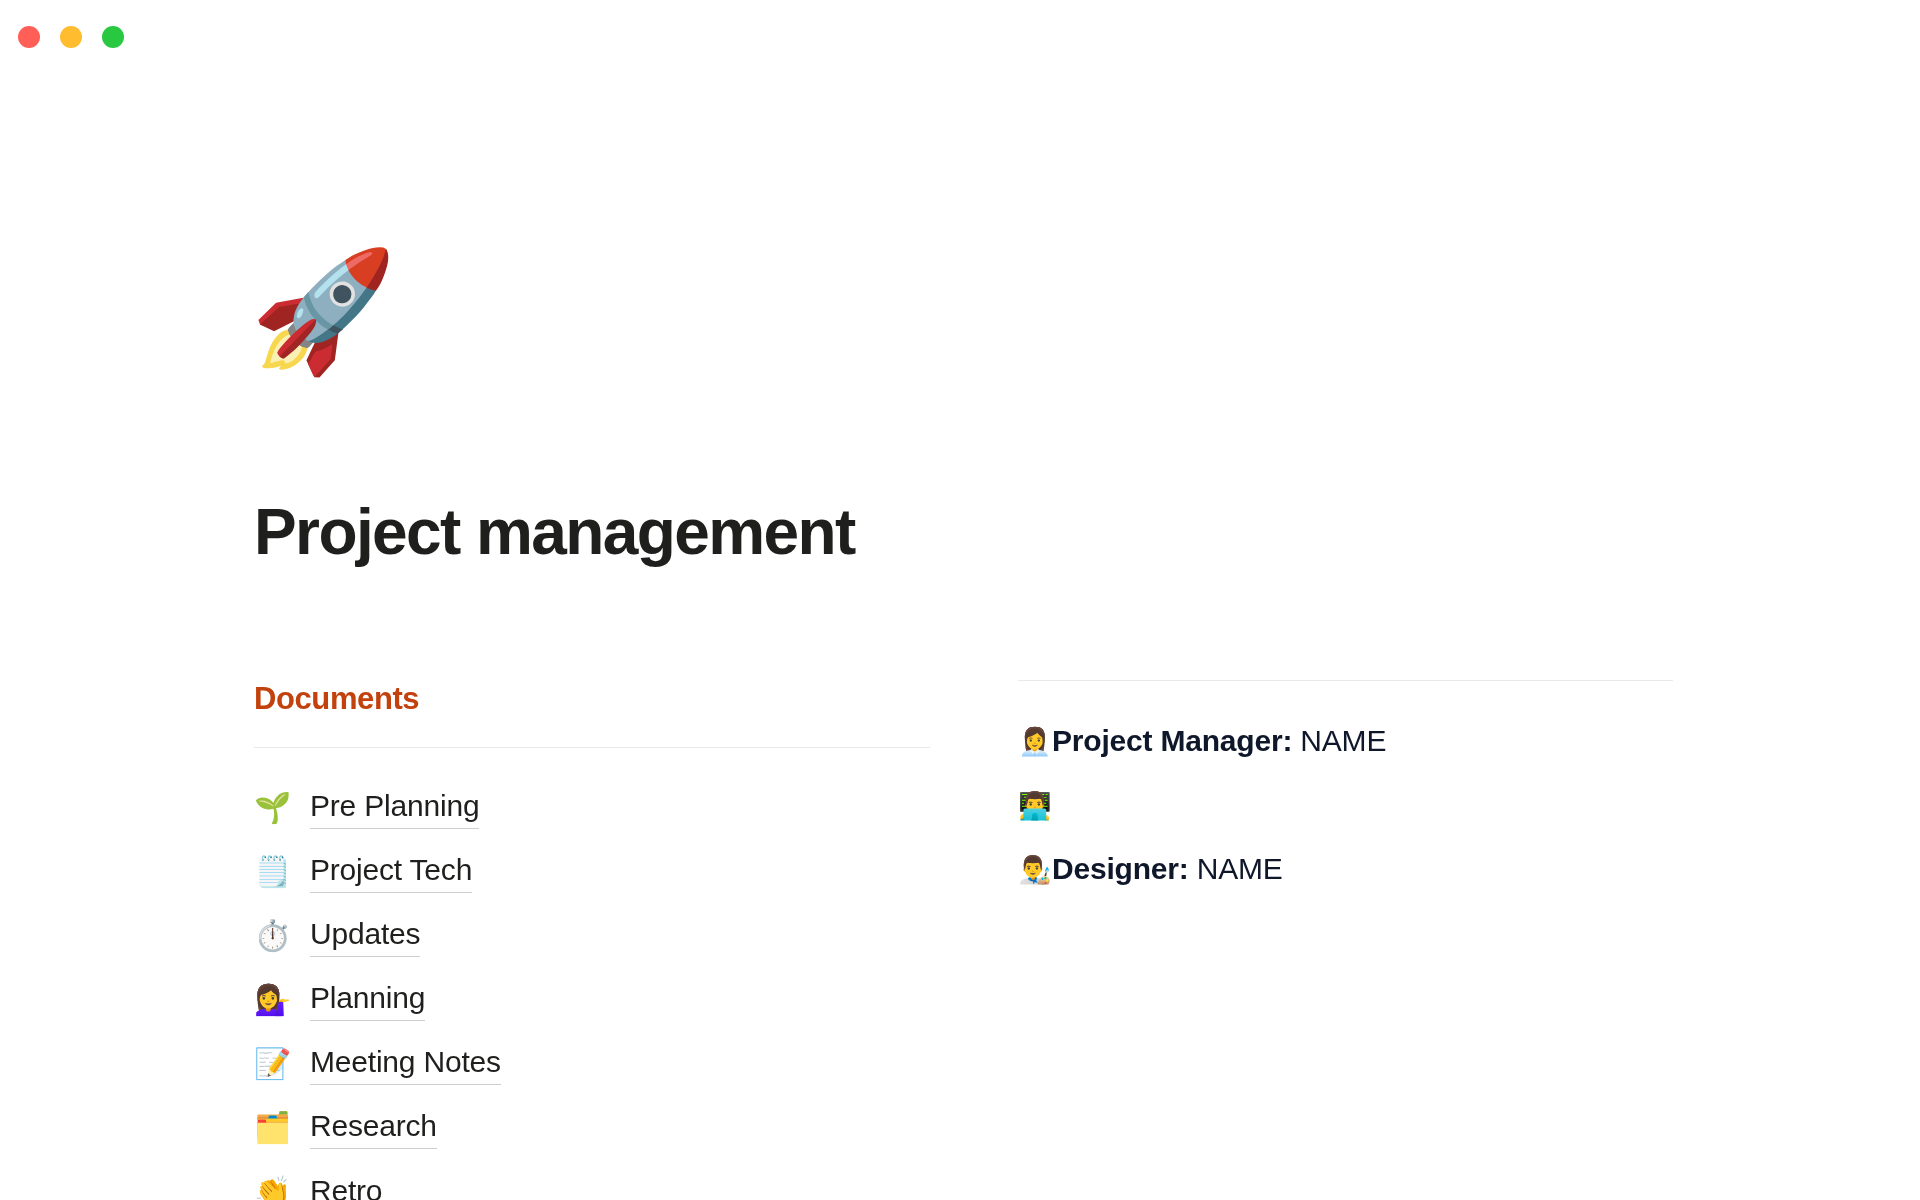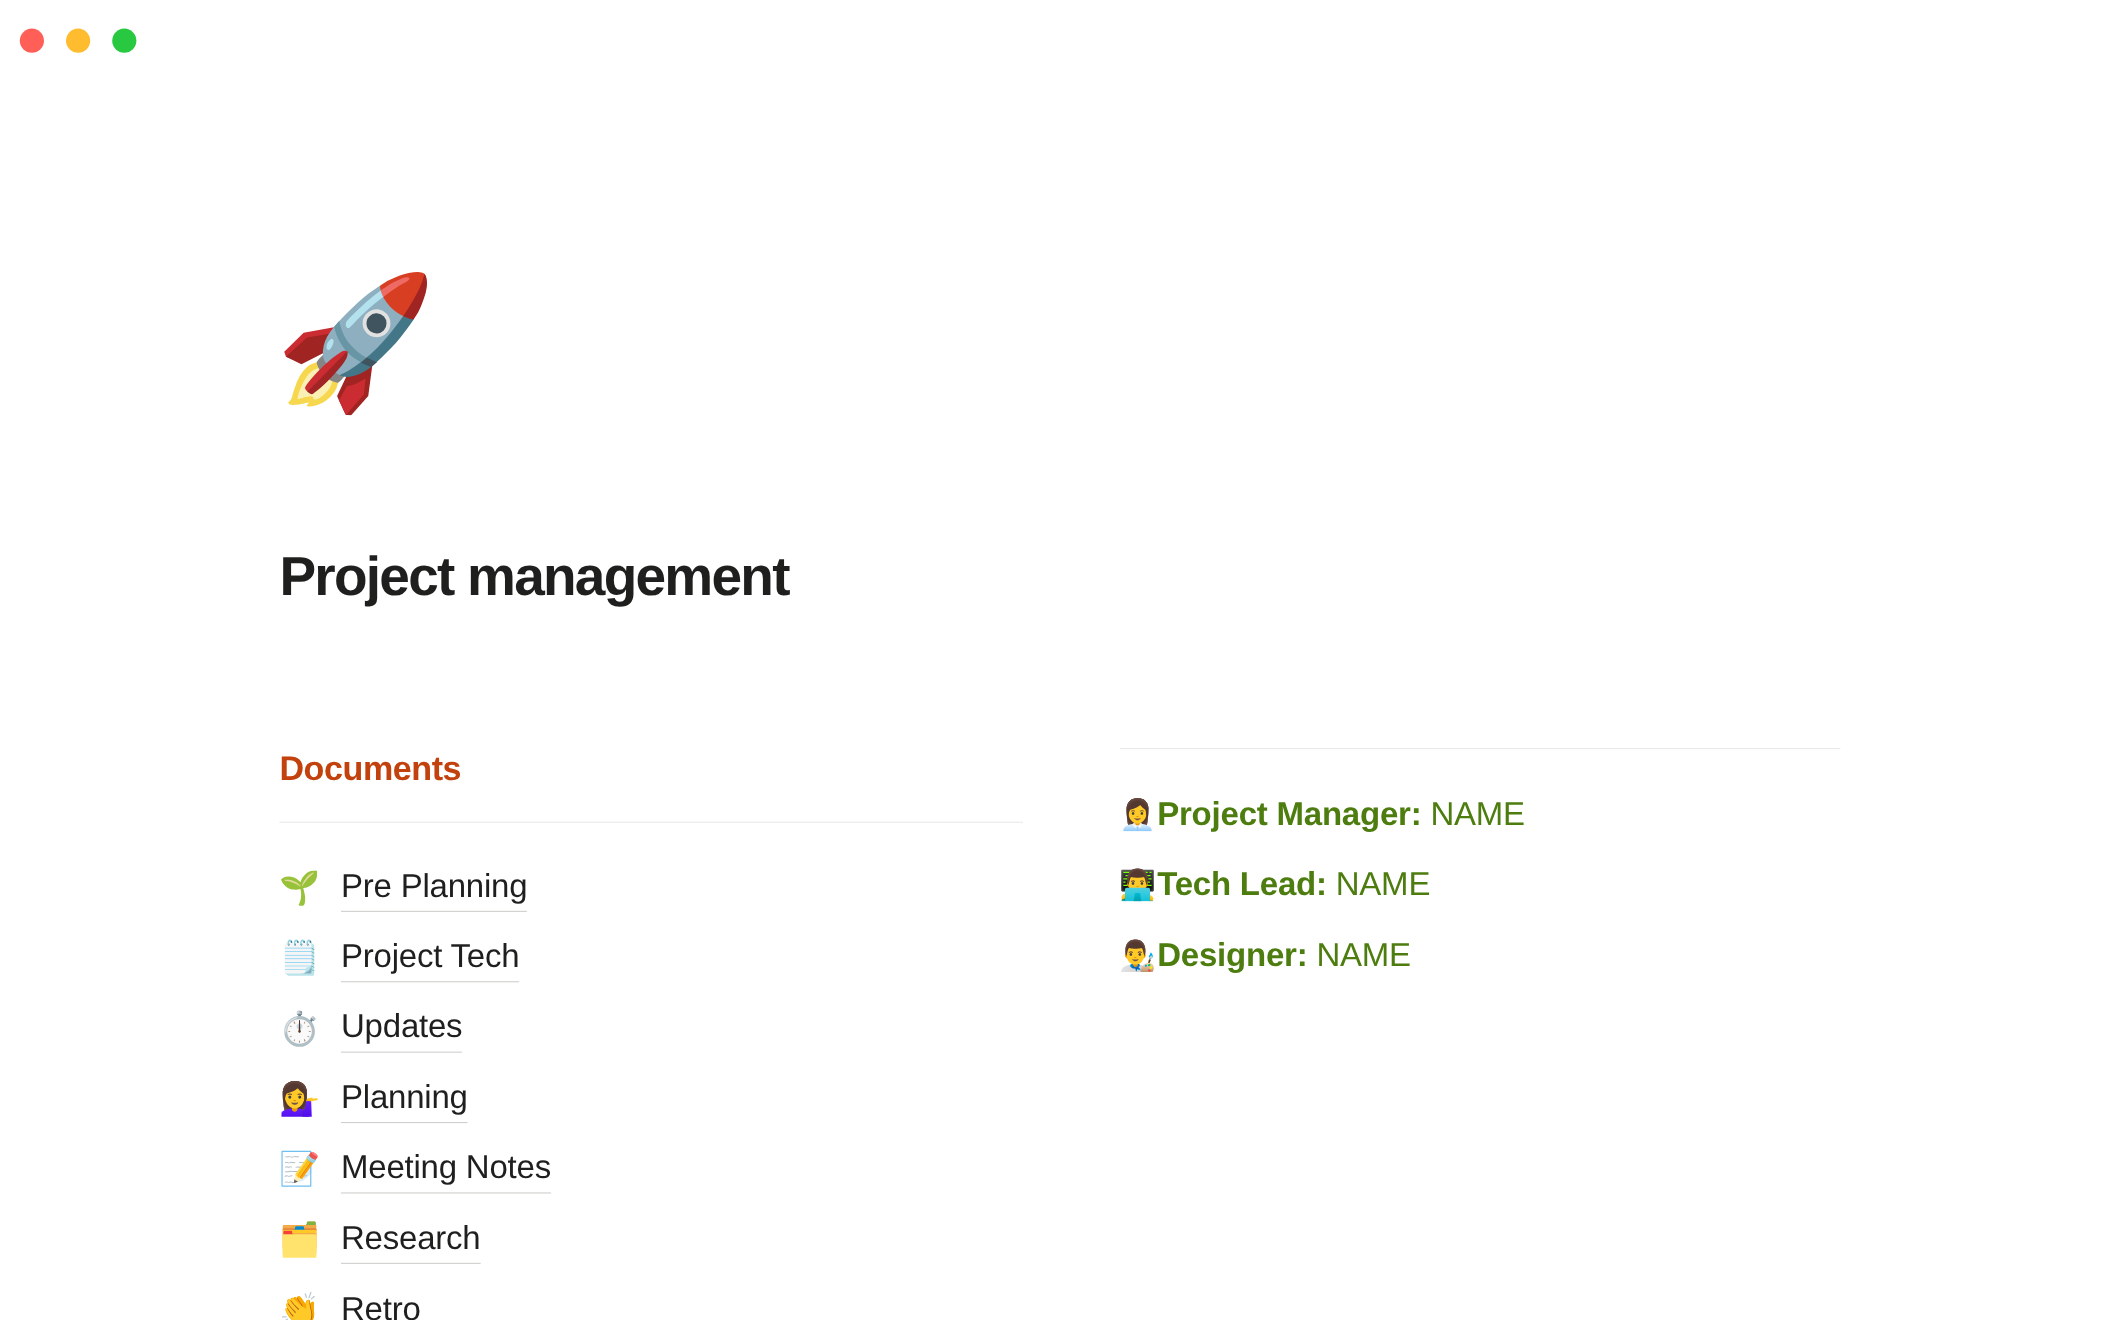--- a/index.html
+++ b/index.html
@@ -58,21 +58,21 @@
     font-size: 118px;
     line-height: 1;
     user-select: none;
     font-family: "DejaVu Sans", sans-serif;
   }
 
   .page-title {
     position: absolute;
     left: 254px;
     top: 497px;
-    font-size: 50px;
+    font-size: 64px;
     font-weight: 700;
     letter-spacing: -1.6px;
     line-height: 1.1;
     color: #1f1f1e;
     white-space: nowrap;
   }
 
   
   .columns {
     position: absolute;
@@ -152,21 +152,21 @@
     width: 34px;
     flex: 0 0 34px;
     font-size: 27px;
     line-height: 1;
     font-family: "DejaVu Sans", sans-serif;
     user-select: none;
   }
   .team-text {
     font-size: 30px;
     letter-spacing: -0.2px;
-    color: #4d7c0f;
+    color: #0f172a;
     white-space: nowrap;
     line-height: 1.25;
   }
   .team-role {
     font-weight: 700;
   }
   .team-name {
     font-weight: 400;
   }
 </style>
@@ -232,21 +232,20 @@
     <div class="col col-team">
       <div class="section-divider"></div>
 
       <div class="team-row">
         <span class="team-emoji">👩‍💼</span>
         <span class="team-text"><span class="team-role">Project Manager:</span> <span class="team-name">NAME</span></span>
       </div>
 
       <div class="team-row">
         <span class="team-emoji">👨‍💻</span>
-        <span class="team-text"><span class="team-role">Tech Lead:</span> <span class="team-name">NAME</span></span>
       </div>
 
       <div class="team-row">
         <span class="team-emoji">👨‍🎨</span>
         <span class="team-text"><span class="team-role">Designer:</span> <span class="team-name">NAME</span></span>
       </div>
     </div>
 
   </div>
 </div>

